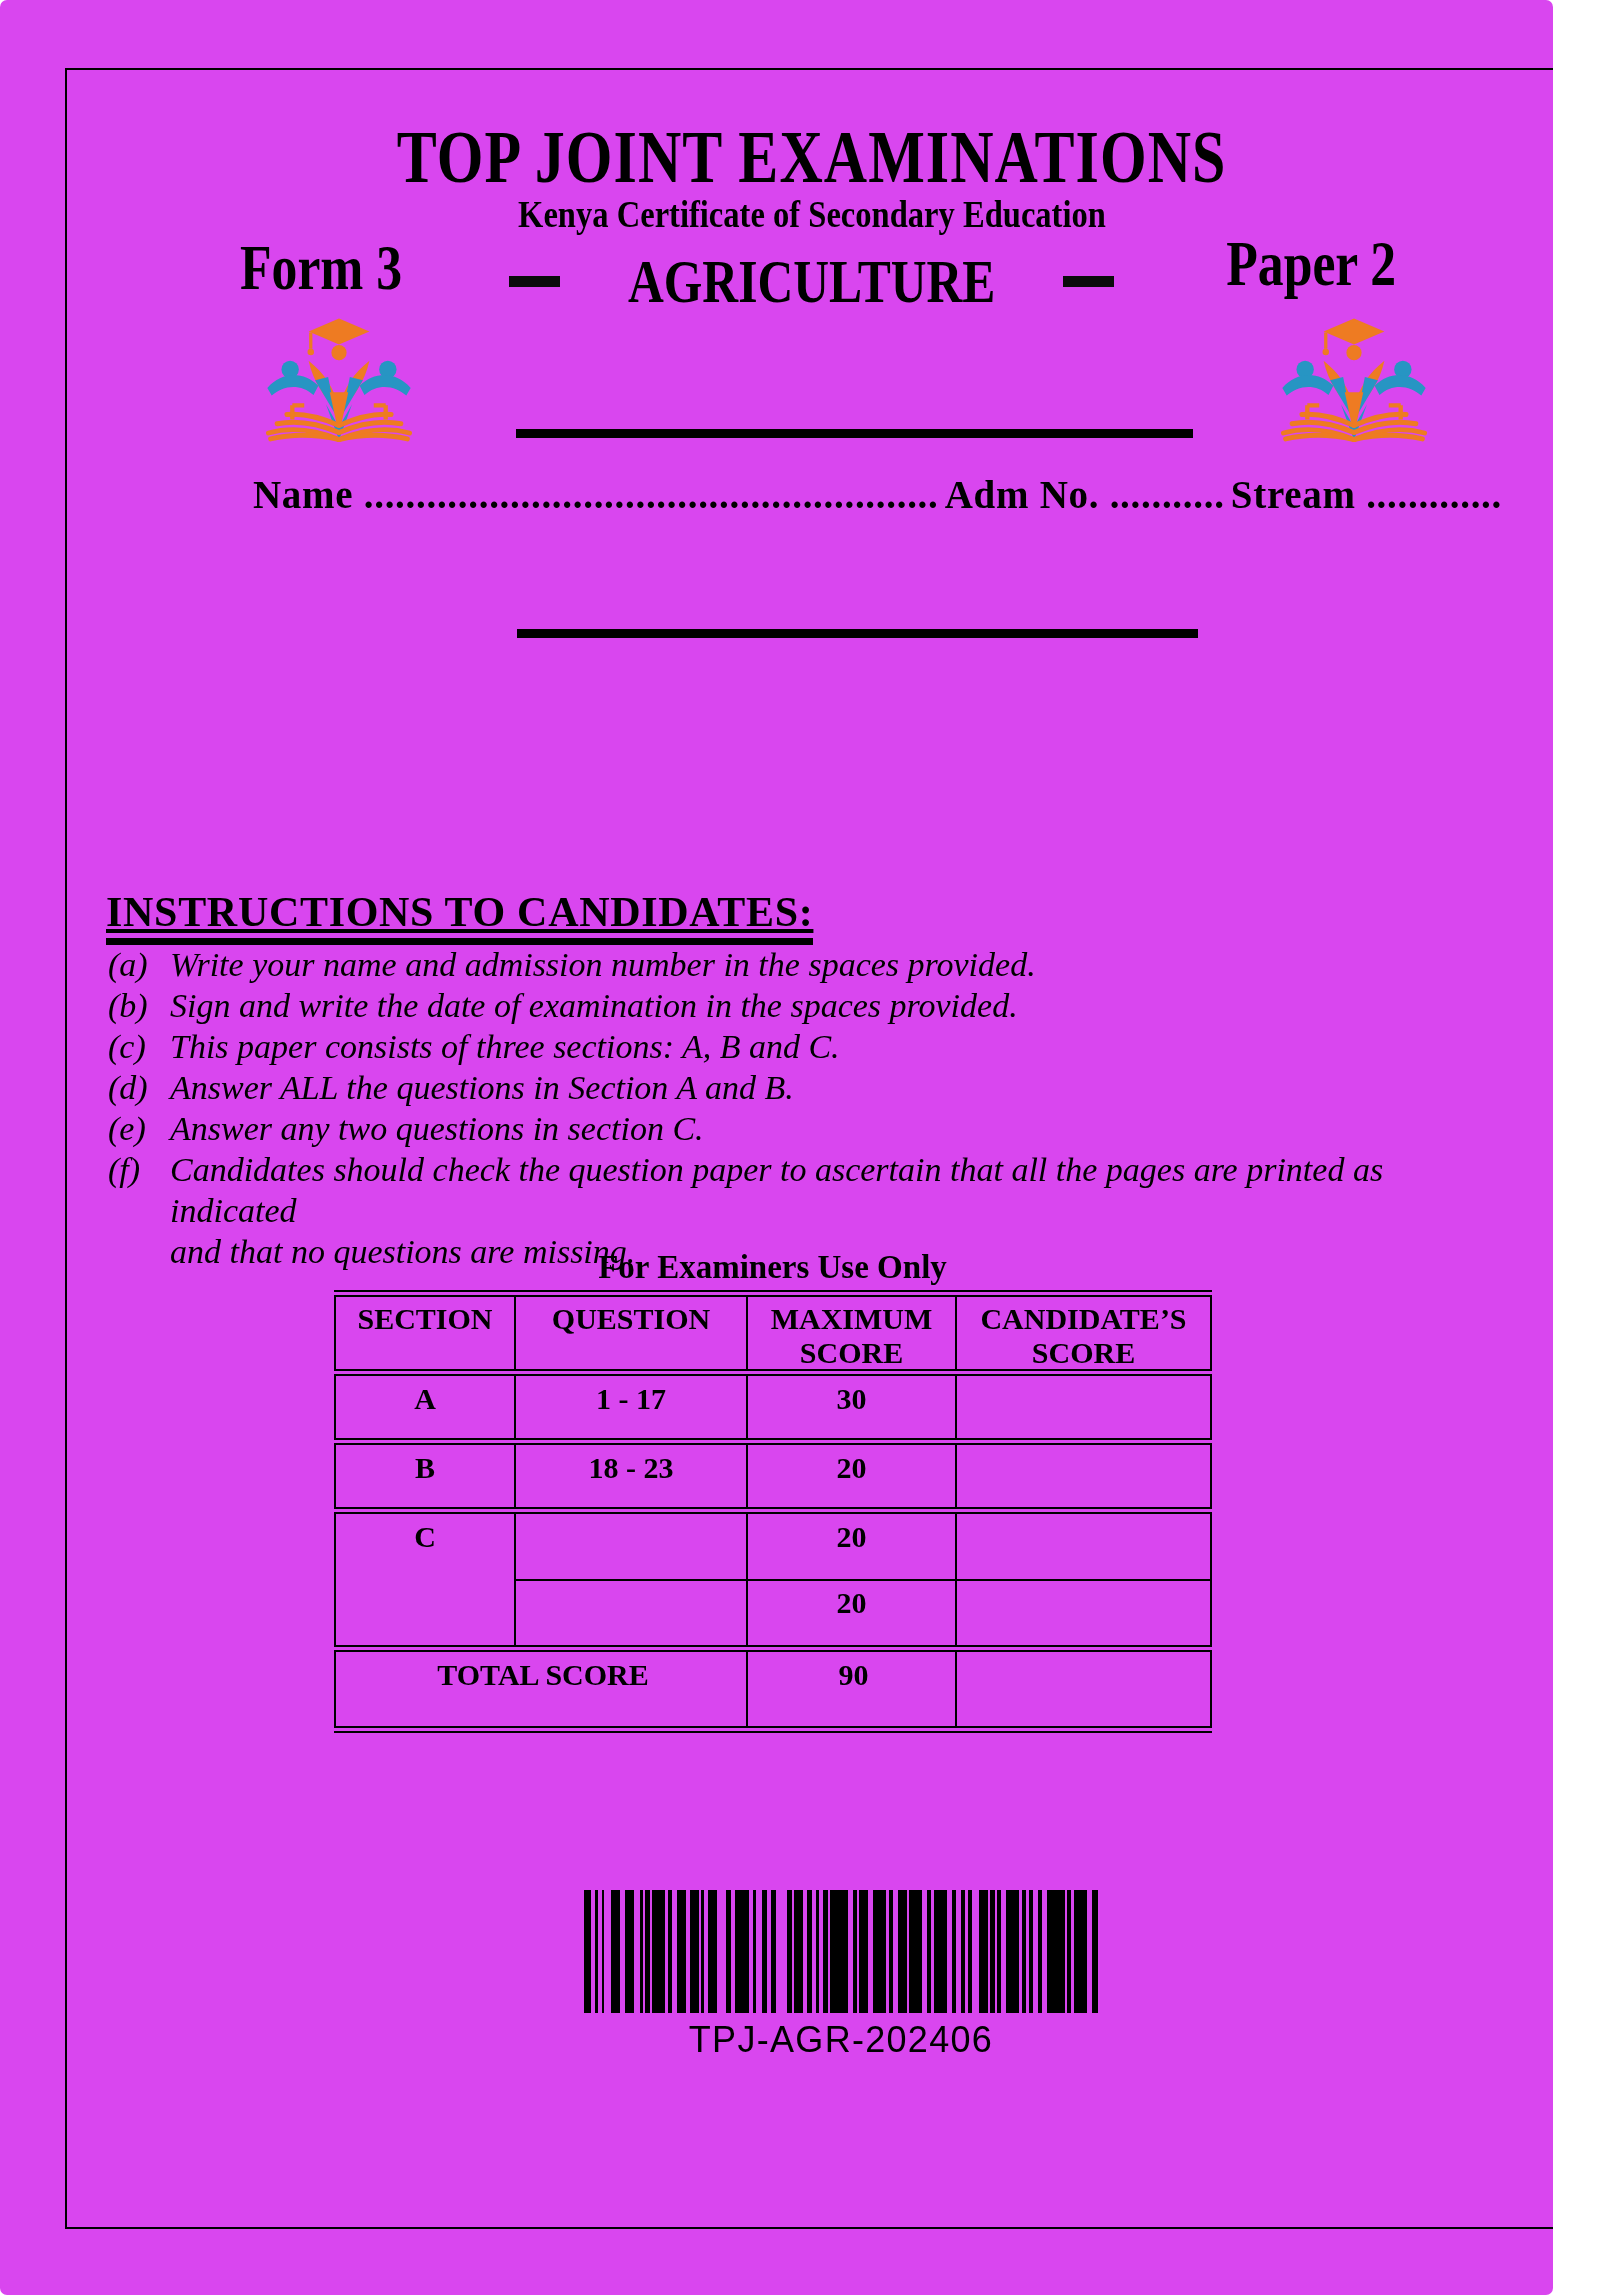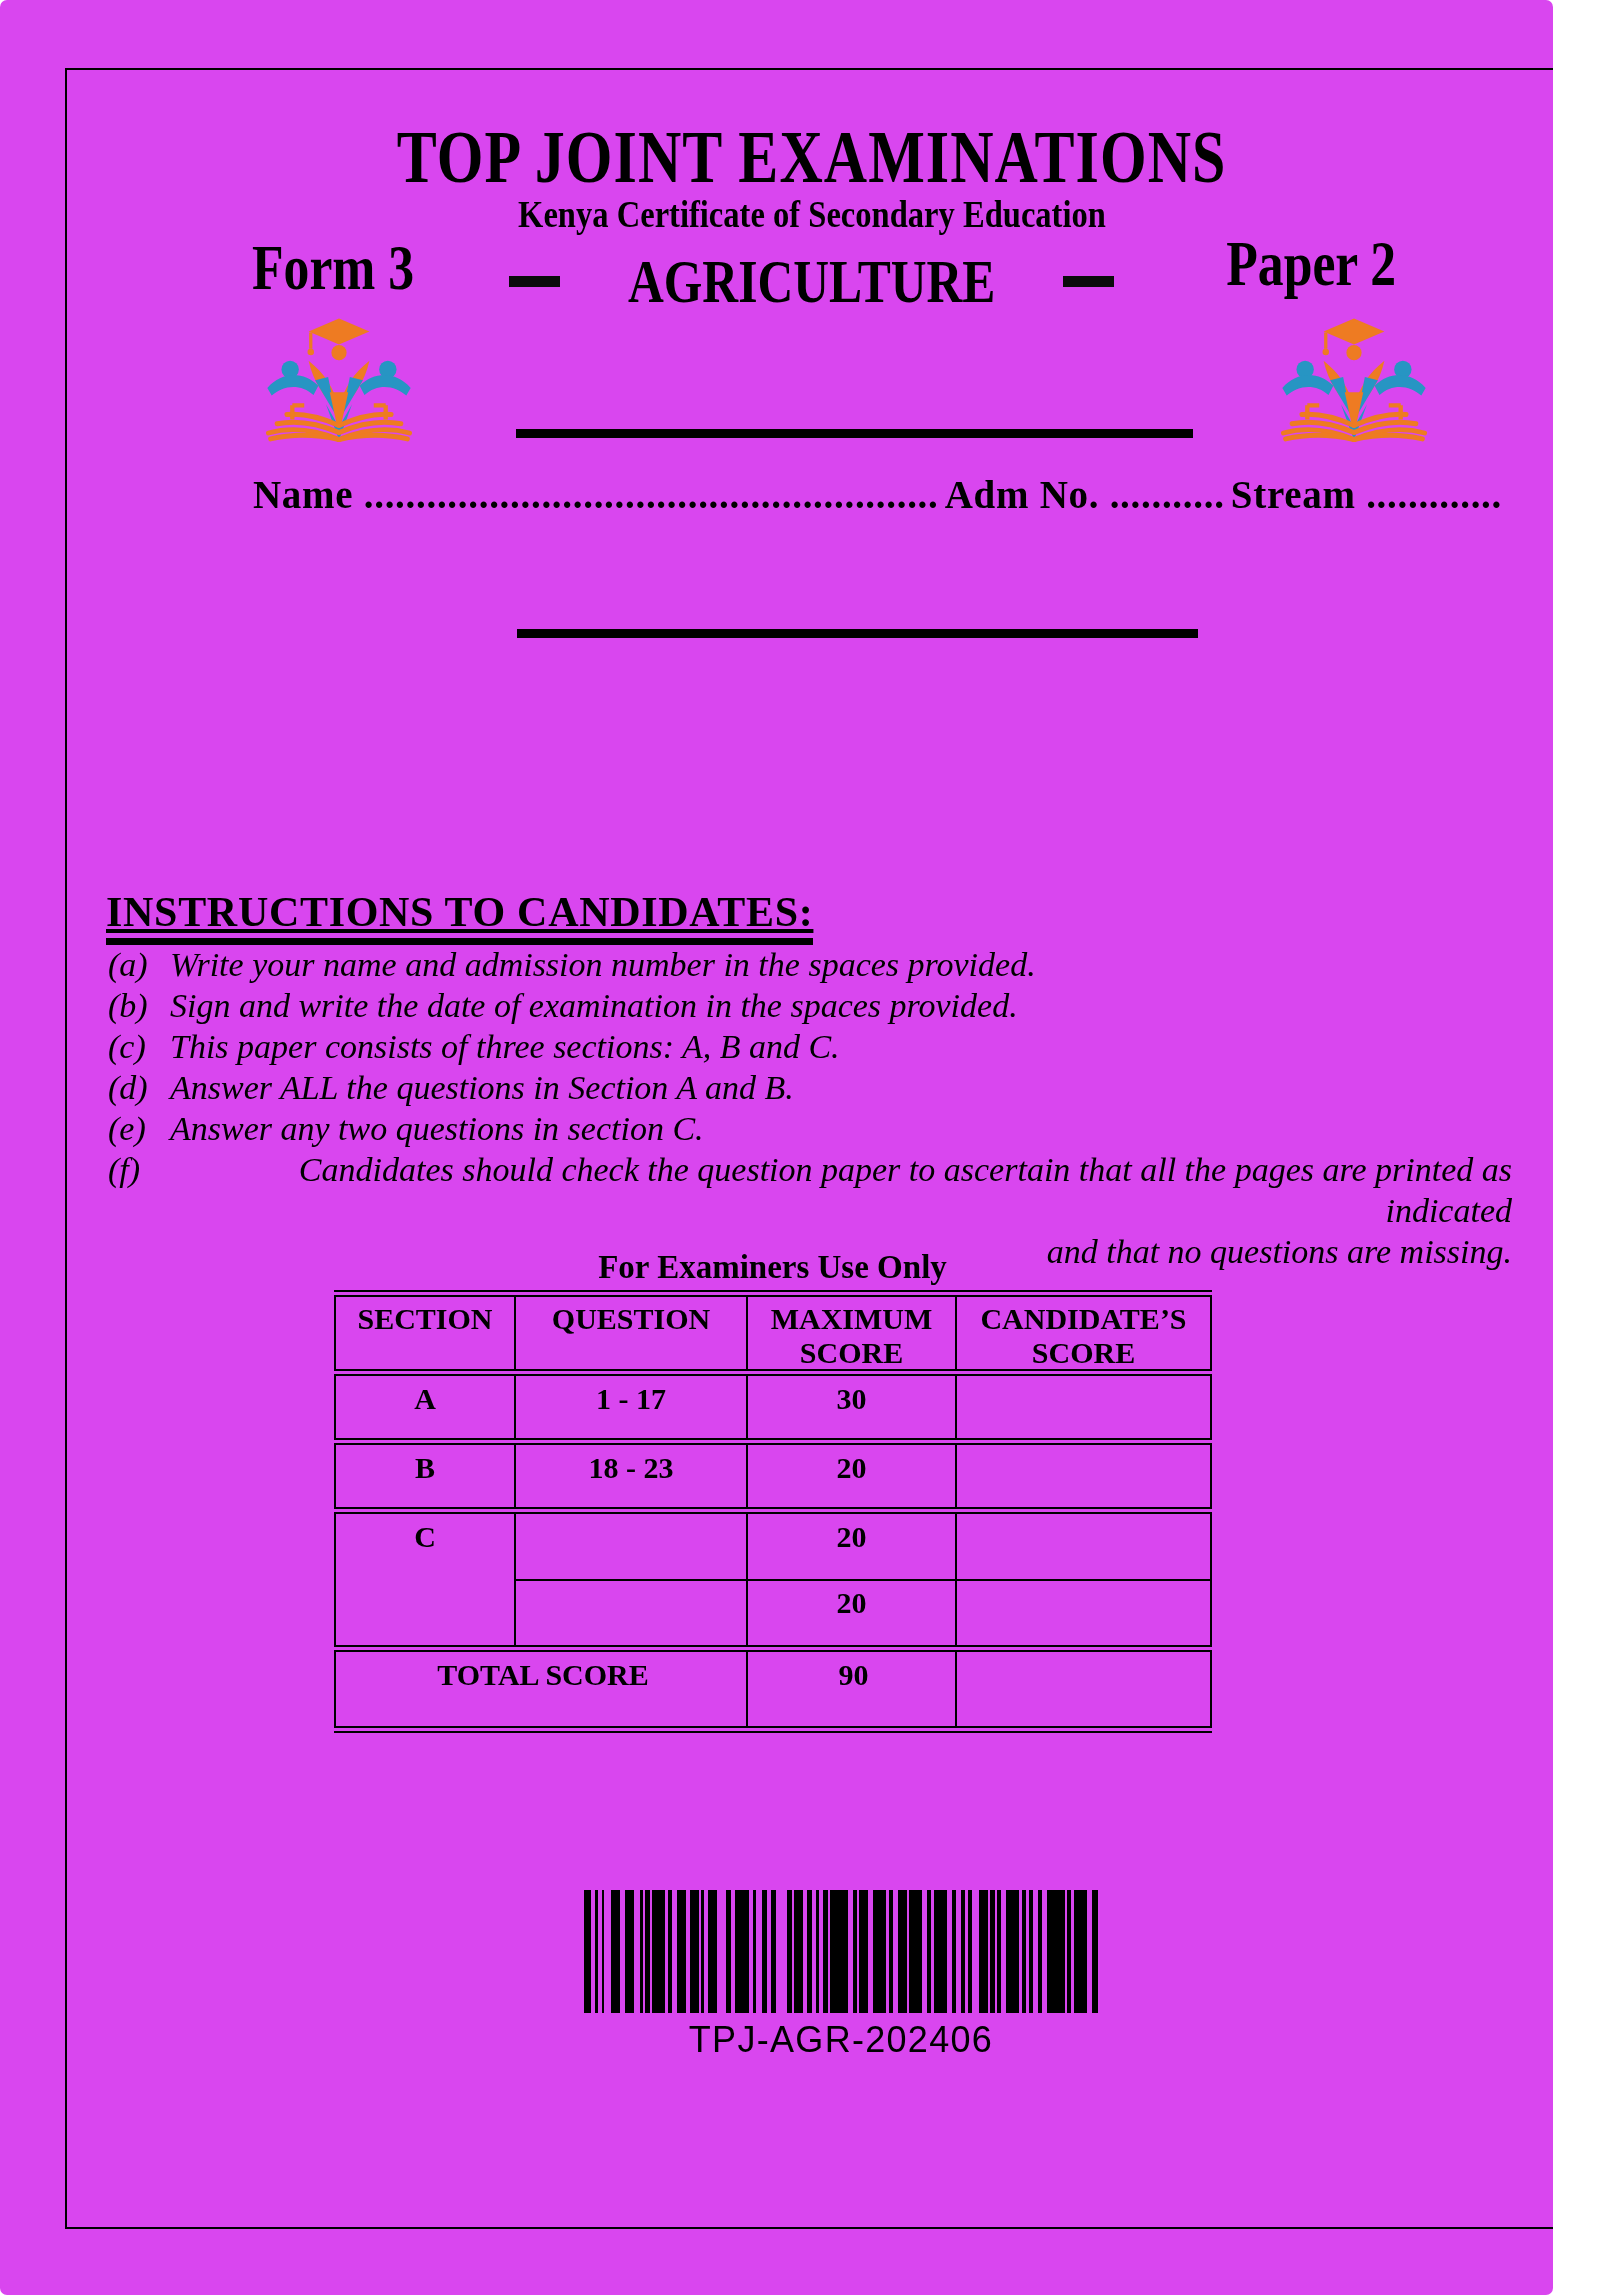--- a/index.html
+++ b/index.html
@@ -46,21 +46,21 @@
     display:inline-block;
     text-decoration:underline;
     border-bottom:7.2px solid #000;
     padding-bottom:4.6px;
     line-height:1;
     margin-top:27px;
   }
   .instr-list{position:absolute;left:108px;top:944px;width:1404px;font-style:italic;font-size:34px;line-height:41px;}
   .instr-item{display:flex;}
   .instr-marker{flex:0 0 62px;}
-  .instr-text{white-space:pre-line;text-align:right;}
+  .instr-text{white-space:pre-line;}
 
   .examiners-title{font-size:33px;font-weight:bold;text-align:center;line-height:1;}
   .exam-table{border-collapse:collapse;table-layout:fixed;width:877px;}
   .exam-table td{
     border:2.6px solid #000;
     font-weight:bold;font-size:30px;line-height:1.12;
     text-align:center;vertical-align:top;
     padding:5.2px 3.9px 0 3.9px;
     font-family:"Liberation Serif",serif;
     box-sizing:border-box;
@@ -131,21 +131,21 @@
 
   <div class="frame"></div>
 
   <div class="abs center-row" style="top:119px">
     <span class="main-title cond">TOP JOINT EXAMINATIONS</span>
   </div>
   <div class="abs center-row" style="top:196px">
     <span class="subtitle cond">Kenya Certificate of Secondary Education</span>
   </div>
 
-  <div class="abs" style="left:252px;top:237px">
+  <div class="abs" style="left:240px;top:237px">
     <span class="form-label cond-l">Form 3</span>
   </div>
 
   <div class="abs center-row" style="top:250px">
     <span class="subject-line">
       <span class="big-dash"></span>
       <span class="cond">AGRICULTURE</span>
       <span class="big-dash"></span>
     </span>
   </div>

